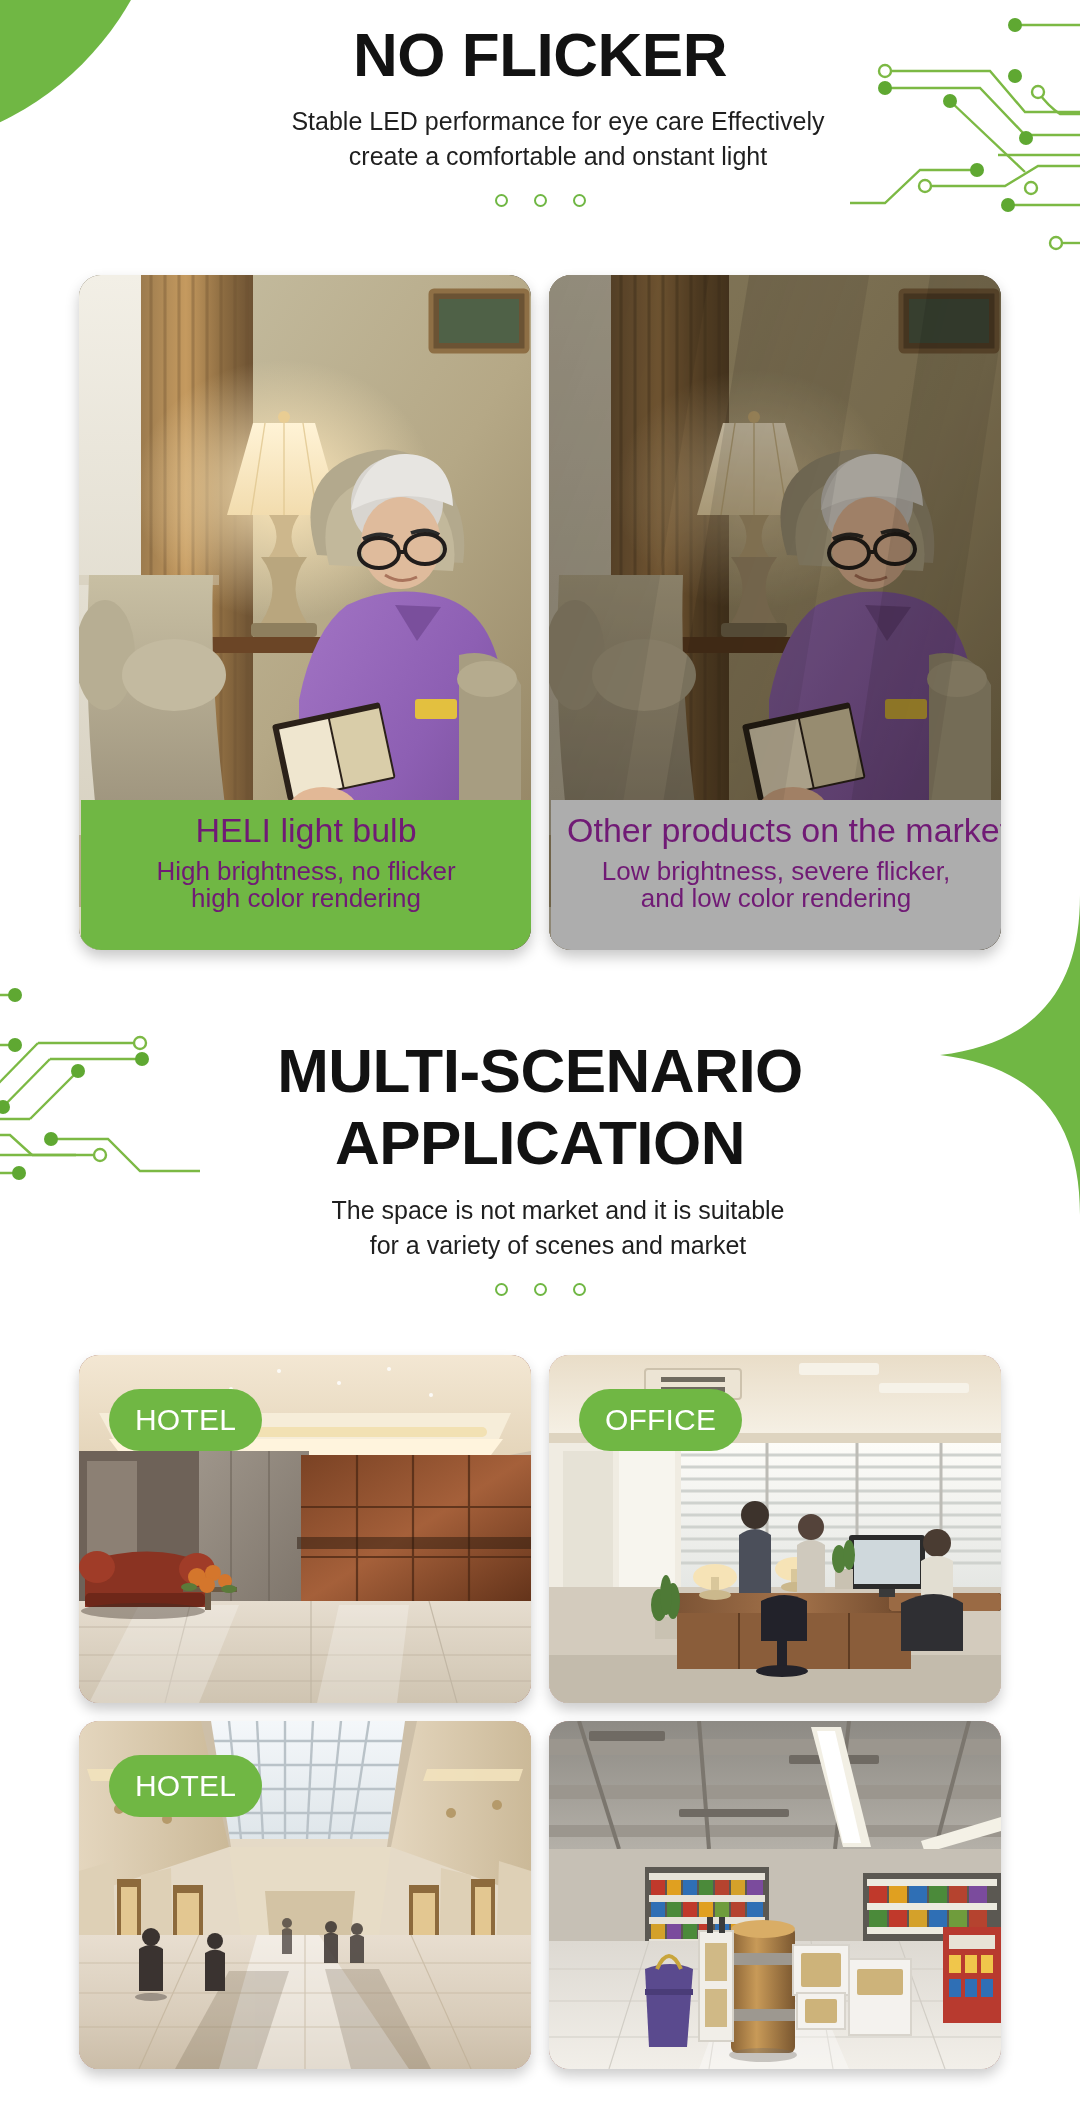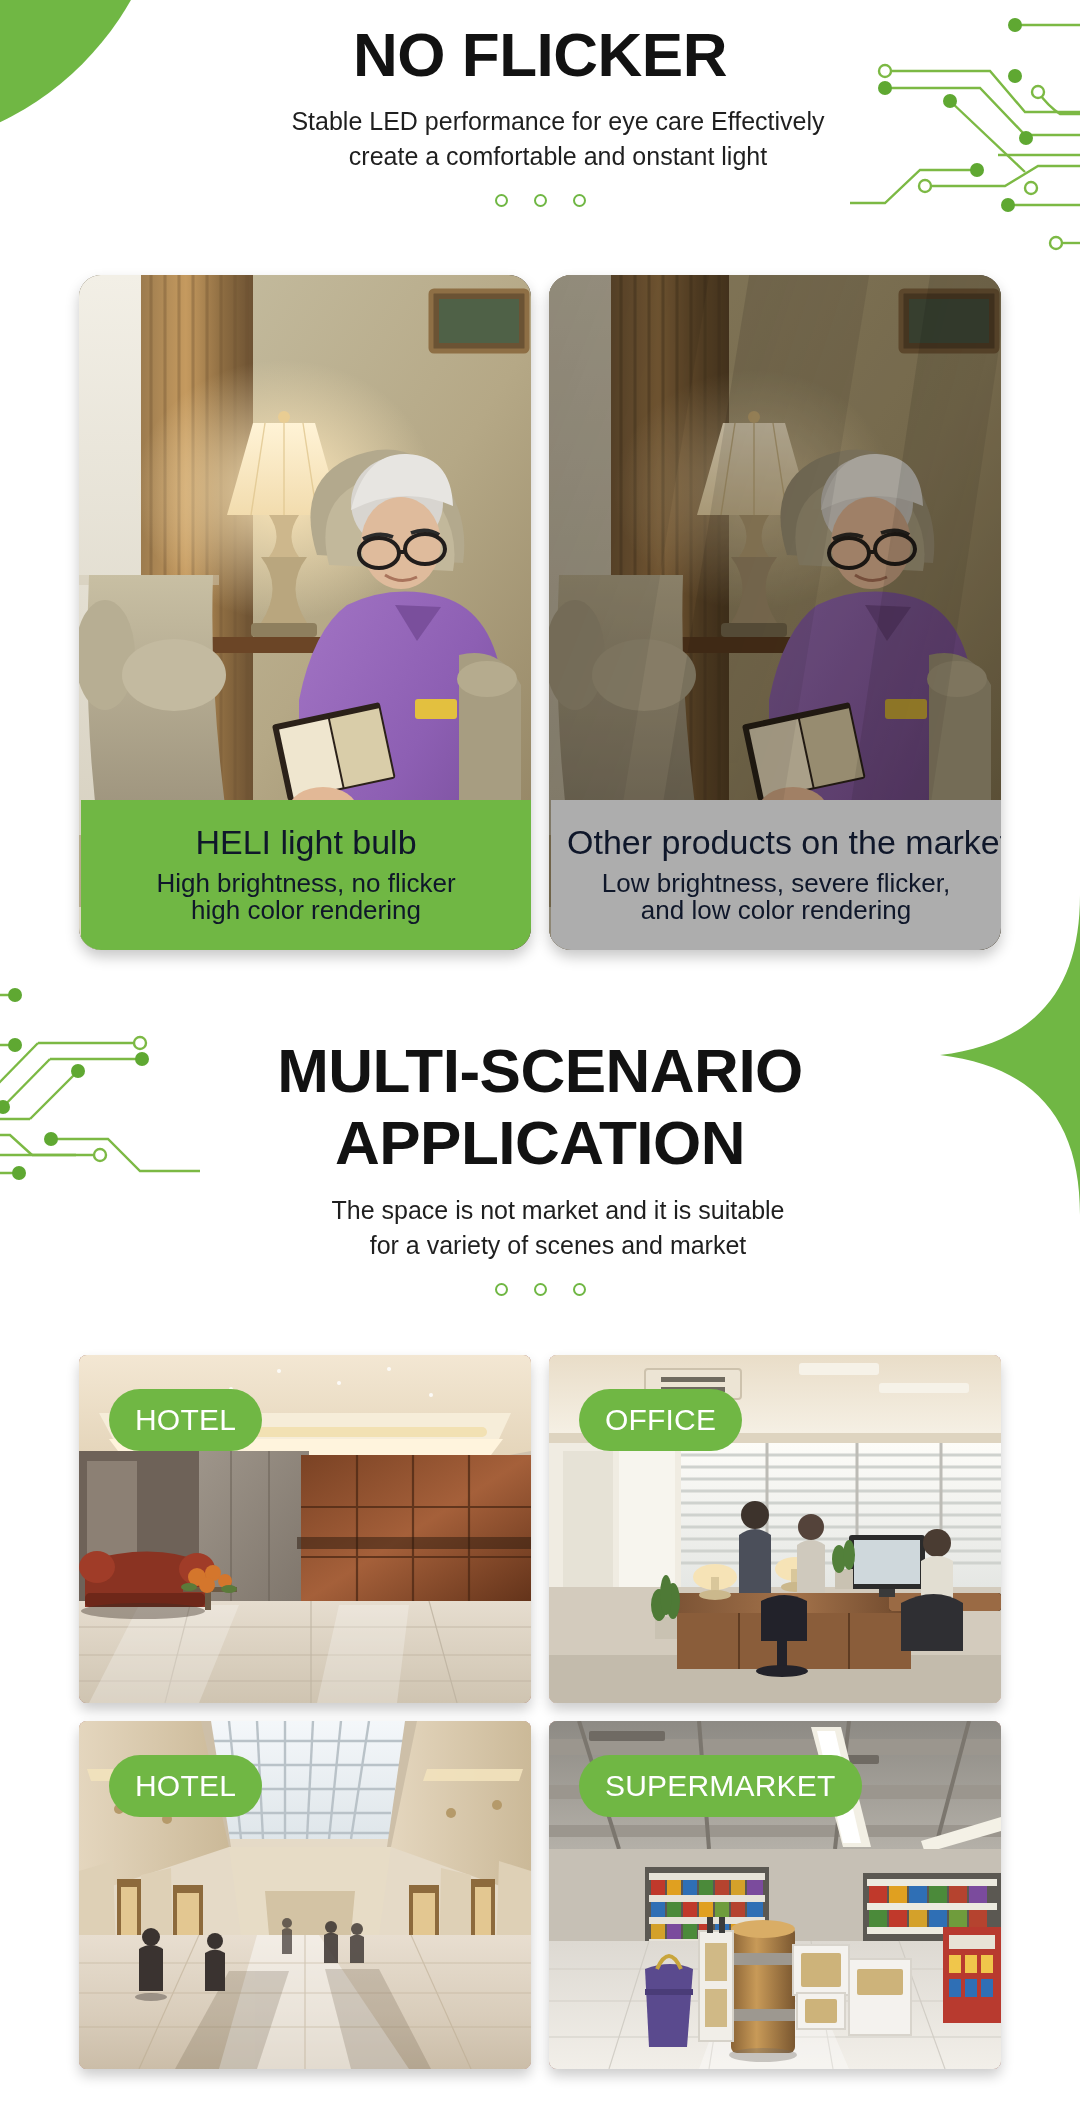--- a/index.html
+++ b/index.html
@@ -111,23 +111,23 @@
     background: #2a2018;
   }
   .cmp-photo {
     position: absolute;
     inset: 0;
     overflow: hidden;
   }
   .cmp-caption {
     position: absolute;
     left: 2px; right: 0; bottom: 0;
-    padding: 14px 16px 22px;
+    padding: 2px 16px 22px;
     text-align: center;
-    color: #0f172a;
+    color: #701a75;
   }
   .cmp-caption.good { background: #70b744; height: 150px; }
   .cmp-caption.bad  { background: #adadad; height: 150px; }
   .cmp-name {
     font-size: 34px;
     line-height: 44px;
     font-weight: 400;
     margin-top: 6px;
     white-space: nowrap;
   }
@@ -147,21 +147,21 @@
     display: flex;
     flex-wrap: wrap;
     justify-content: center;
     gap: 18px 18px;
     z-index: 5;
   }
   .scen-card {
     position: relative;
     width: 452px;
     height: 348px;
-    border-radius: 8px;
+    border-radius: 20px;
     overflow: hidden;
     box-shadow: 0 7px 13px rgba(0,0,0,0.2);
     background: #7f1d1d;
   }
   .scen-photo { position: absolute; inset: 0; overflow: hidden; }
   .badge {
     position: absolute;
     top: 34px;
     left: 30px;
     background: #70b744;
@@ -1030,16 +1030,15 @@
               <rect x="432" y="234" width="12" height="18"></rect>
             </g>
             <g fill="#2f6fb5">
               <rect x="400" y="258" width="12" height="18"></rect>
                 <rect x="416" y="258" width="12" height="18"></rect>
               <rect x="432" y="258" width="12" height="18"></rect>
             </g>
           </g>
         </svg>
       </div>
-      <div class="badge">SUPERMARKET</div>
     </div>
   </div>
 </div>
 
 </body></html>

